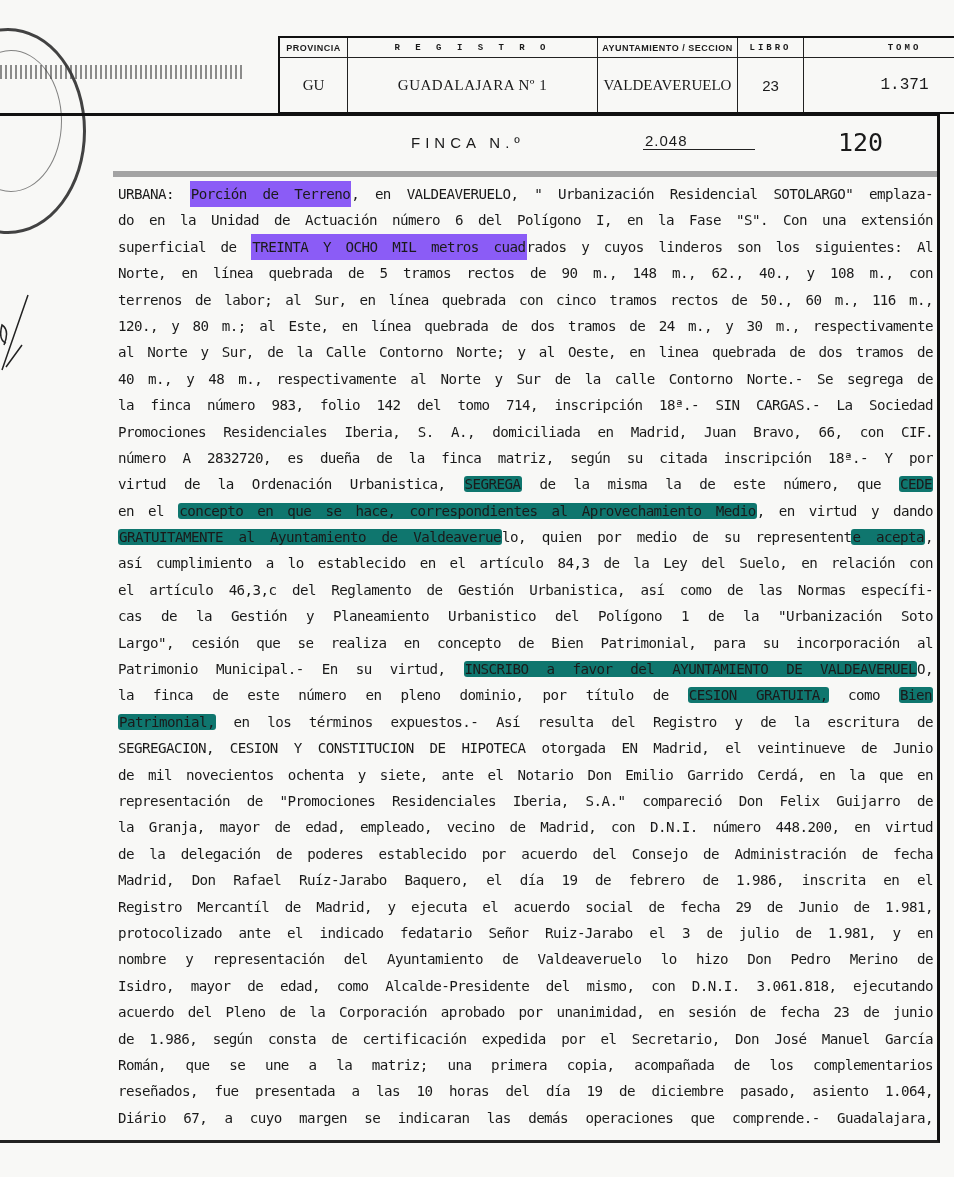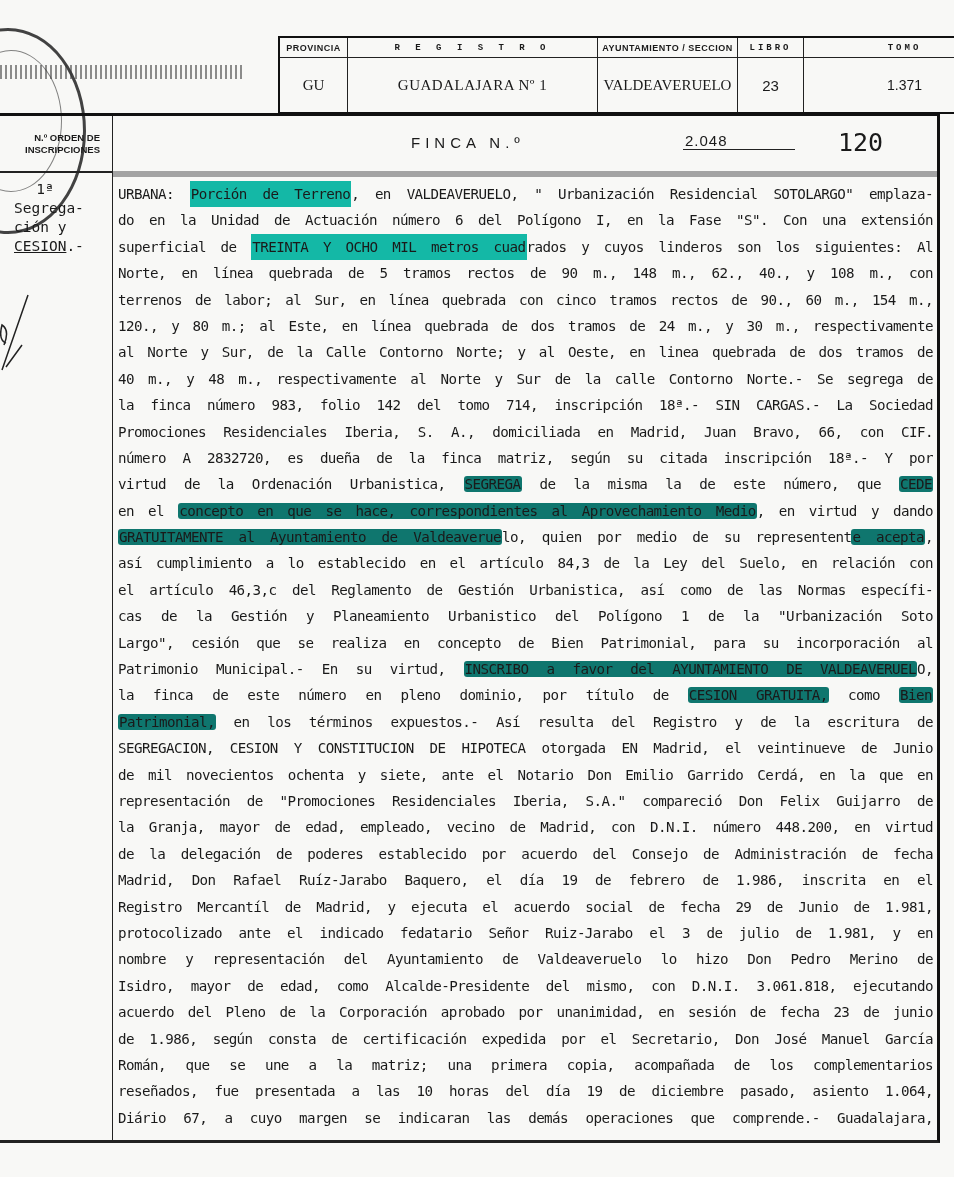--- a/index.html
+++ b/index.html
@@ -4,38 +4,38 @@
 <style>
   html, body { margin:0; padding:0; background:#f8f8f6; }
   body { width:954px; height:1177px; position:relative; overflow:hidden; font-family:"DejaVu Sans Mono", monospace; color:#1a1a1a; }
   .hdr-table { position:absolute; left:278px; top:36px; width:730px; height:78px; border:2px solid #111; border-right-width:3px; box-sizing:border-box; display:grid; grid-template-columns:68px 250px 140px 66px 1fr; grid-template-rows:20px 1fr; }
   .hdr-table > div { border-right:1.5px solid #222; border-bottom:1.5px solid #222; display:flex; align-items:center; justify-content:center; box-sizing:border-box; }
   .hdr-table > div.last { border-right:none; }
   .hdr-table > div.vrow { border-bottom:none; }
   .hlabel { font-family:"Liberation Sans", sans-serif; font-size:9px; font-weight:bold; letter-spacing:0.5px; }
   .hlabel.wide { letter-spacing:5px;font-family:Liberation Mono, monospace; }
   .hval { font-family:"Liberation Serif", serif; font-size:15px; }
-  .hval.mono { font-family:Liberation Sans, sans-serif; font-size:14px; }
+  .hval.mono { font-family:Liberation Mono, monospace; font-size:16px; }
 
   .main-frame { position:absolute; left:0; top:113px; width:940px; height:1030px; border-top:3px solid #111; border-bottom:3px solid #222; border-right:3px solid #111; box-sizing:border-box; }
   .left-col { position:absolute; left:0; top:0; width:112px; bottom:0; border-right:1.5px solid #222; }
   .left-head { height:55px; border-bottom:2px solid #222; display:flex; flex-direction:column; justify-content:center; align-items:flex-end; padding-right:12px; font-family:"Liberation Sans", sans-serif; font-weight:bold; font-size:9.5px; line-height:12px; }
   .finca-head { position:absolute; left:113px; right:0; top:0; height:55px; border-bottom:6px solid #a3a3a3; }
   .finca-label { position:absolute; left:298px; top:18px; font-family:"Liberation Sans", sans-serif; font-size:15px; letter-spacing:5px; }
-  .finca-num { position:absolute; left:530px; top:16px; font-family:"Liberation Sans", sans-serif; font-size:15px; letter-spacing:1px; border-bottom:1px solid #222; width:110px; padding-left:2px;margin-left:40px; }
+  .finca-num { position:absolute; left:530px; top:16px; font-family:"Liberation Sans", sans-serif; font-size:15px; letter-spacing:1px; border-bottom:1px solid #222; width:110px; padding-left:2px; }
   .folio-num { position:absolute; left:725px; top:12px; font-family:"DejaVu Sans Mono", monospace; font-size:25px; }
 
   .entry-tag { position:absolute; left:14px; top:64px; width:90px; font-size:14.5px; line-height:19px; text-align:left; }
   .entry-tag .num { display:block; text-align:center; width:62px; }
   .entry-tag .u { text-decoration:underline; }
 
   .body-text { position:absolute; left:118px; top:65px; width:815px; font-family:"DejaVu Sans Mono", monospace; font-size:14.2px; line-height:26.4px; text-align:justify; }
   .body-text .line { display:block; white-space:nowrap; text-align:justify; text-align-last:justify; height:26.4px; overflow:hidden; letter-spacing:-0.55px; word-spacing:1px; }
   .body-text .line.last { text-align-last:justify; }
-  .hl-blue { background:#14b8a6; border-radius:3px; padding:13px 1px; }
+  .hl-blue { background:#8b5cf6; border-radius:3px; padding:13px 1px; }
   .hl-orange { background:#0f766e; border-radius:3px; padding:0 1px; }
 
   .seal { position:absolute; left:-70px; top:28px; width:150px; height:200px; border:3px solid #222; border-radius:50%; opacity:0.85; pointer-events:none; }
   .seal2 { position:absolute; left:-40px; top:50px; width:100px; height:140px; border:1.5px solid #333; border-radius:50%; opacity:0.6; pointer-events:none; }
   .seal-band { position:absolute; left:0; top:65px; width:245px; height:14px; background:repeating-linear-gradient(90deg,#333 0 2px,transparent 2px 5px); opacity:0.55; pointer-events:none; }
   .signature { position:absolute; left:0; top:285px; width:30px; height:90px; pointer-events:none; }
 </style>
 </head>
 <body>
 
@@ -74,45 +74,33 @@
     </div>
   <div class="vrow">
       <span class="hval" style="font-family:'Liberation Sans',sans-serif;font-size:15px">23</span>
     </div>
   <div class="vrow last">
       <span class="hval mono">1.371</span>
     </div>
 </div>
 
 <div class="main-frame">
-  <div class="left-col">
-    <div class="left-head">
-      <span>N.º ORDEN DE</span>
-      <span>INSCRIPCIONES</span>
-    </div>
-    <div class="entry-tag">
-      <span class="num">1ª</span>
-      <span>Segrega-</span><br>
-      <span>ción y</span><br>
-      <span class="u">CESION</span><span>.-</span>
-    </div>
-  </div>
 
   <div class="finca-head">
     <span class="finca-label">FINCA N.º</span>
     <span class="finca-num">2.048</span>
     <span class="folio-num">120</span>
   </div>
 
   <div class="body-text" id="body-text">
       <span class="line"><span>URBANA: </span><span class="hl-blue">Porción de Terreno</span><span>, en VALDEAVERUELO, " Urbanización Residencial SOTOLARGO" emplaza-</span></span>
       <span class="line"><span>do en la Unidad de Actuación número 6 del Polígono I, en la Fase "S". Con una extensión</span></span>
       <span class="line"><span>superficial de </span><span class="hl-blue">TREINTA Y OCHO MIL metros cuad</span><span>rados y cuyos linderos son los siguientes: Al</span></span>
       <span class="line"><span>Norte, en línea quebrada de 5 tramos rectos de 90 m., 148 m., 62., 40., y 108 m., con</span></span>
-      <span class="line"><span>terrenos de labor; al Sur, en línea quebrada con cinco tramos rectos de 90., 60 m., 154 m.,</span></span>
+      <span class="line"><span>terrenos de labor; al Sur, en línea quebrada con cinco tramos rectos de 50., 60 m., 116 m.,</span></span>
       <span class="line"><span>120., y 80 m.; al Este, en línea quebrada de dos tramos de 24 m., y 30 m., respectivamente</span></span>
       <span class="line"><span>al Norte y Sur, de la Calle Contorno Norte; y al Oeste, en linea quebrada de dos tramos de</span></span>
       <span class="line"><span>40 m., y 48 m., respectivamente al Norte y Sur de la calle Contorno Norte.- Se segrega de</span></span>
       <span class="line"><span>la finca número 983, folio 142 del tomo 714, inscripción 18ª.- SIN CARGAS.- La Sociedad</span></span>
       <span class="line"><span>Promociones Residenciales Iberia, S. A., domiciliada en Madrid, Juan Bravo, 66, con CIF.</span></span>
       <span class="line"><span>número A 2832720, es dueña de la finca matriz, según su citada inscripción 18ª.- Y por</span></span>
       <span class="line"><span>virtud de la Ordenación Urbanistica, </span><span class="hl-orange">SEGREGA</span><span> de la misma la de este número, que </span><span class="hl-orange">CEDE</span></span>
       <span class="line"><span>en el </span><span class="hl-orange">concepto en que se hace, correspondientes al Aprovechamiento Medio</span><span>, en virtud y dando</span></span>
       <span class="line"><span class="hl-orange">GRATUITAMENTE al Ayuntamiento de Valdeaverue</span><span>lo, quien por medio de su representent</span><span class="hl-orange">e acepta</span><span>,</span></span>
       <span class="line"><span>así cumplimiento a lo establecido en el artículo 84,3 de la Ley del Suelo, en relación con</span></span>

